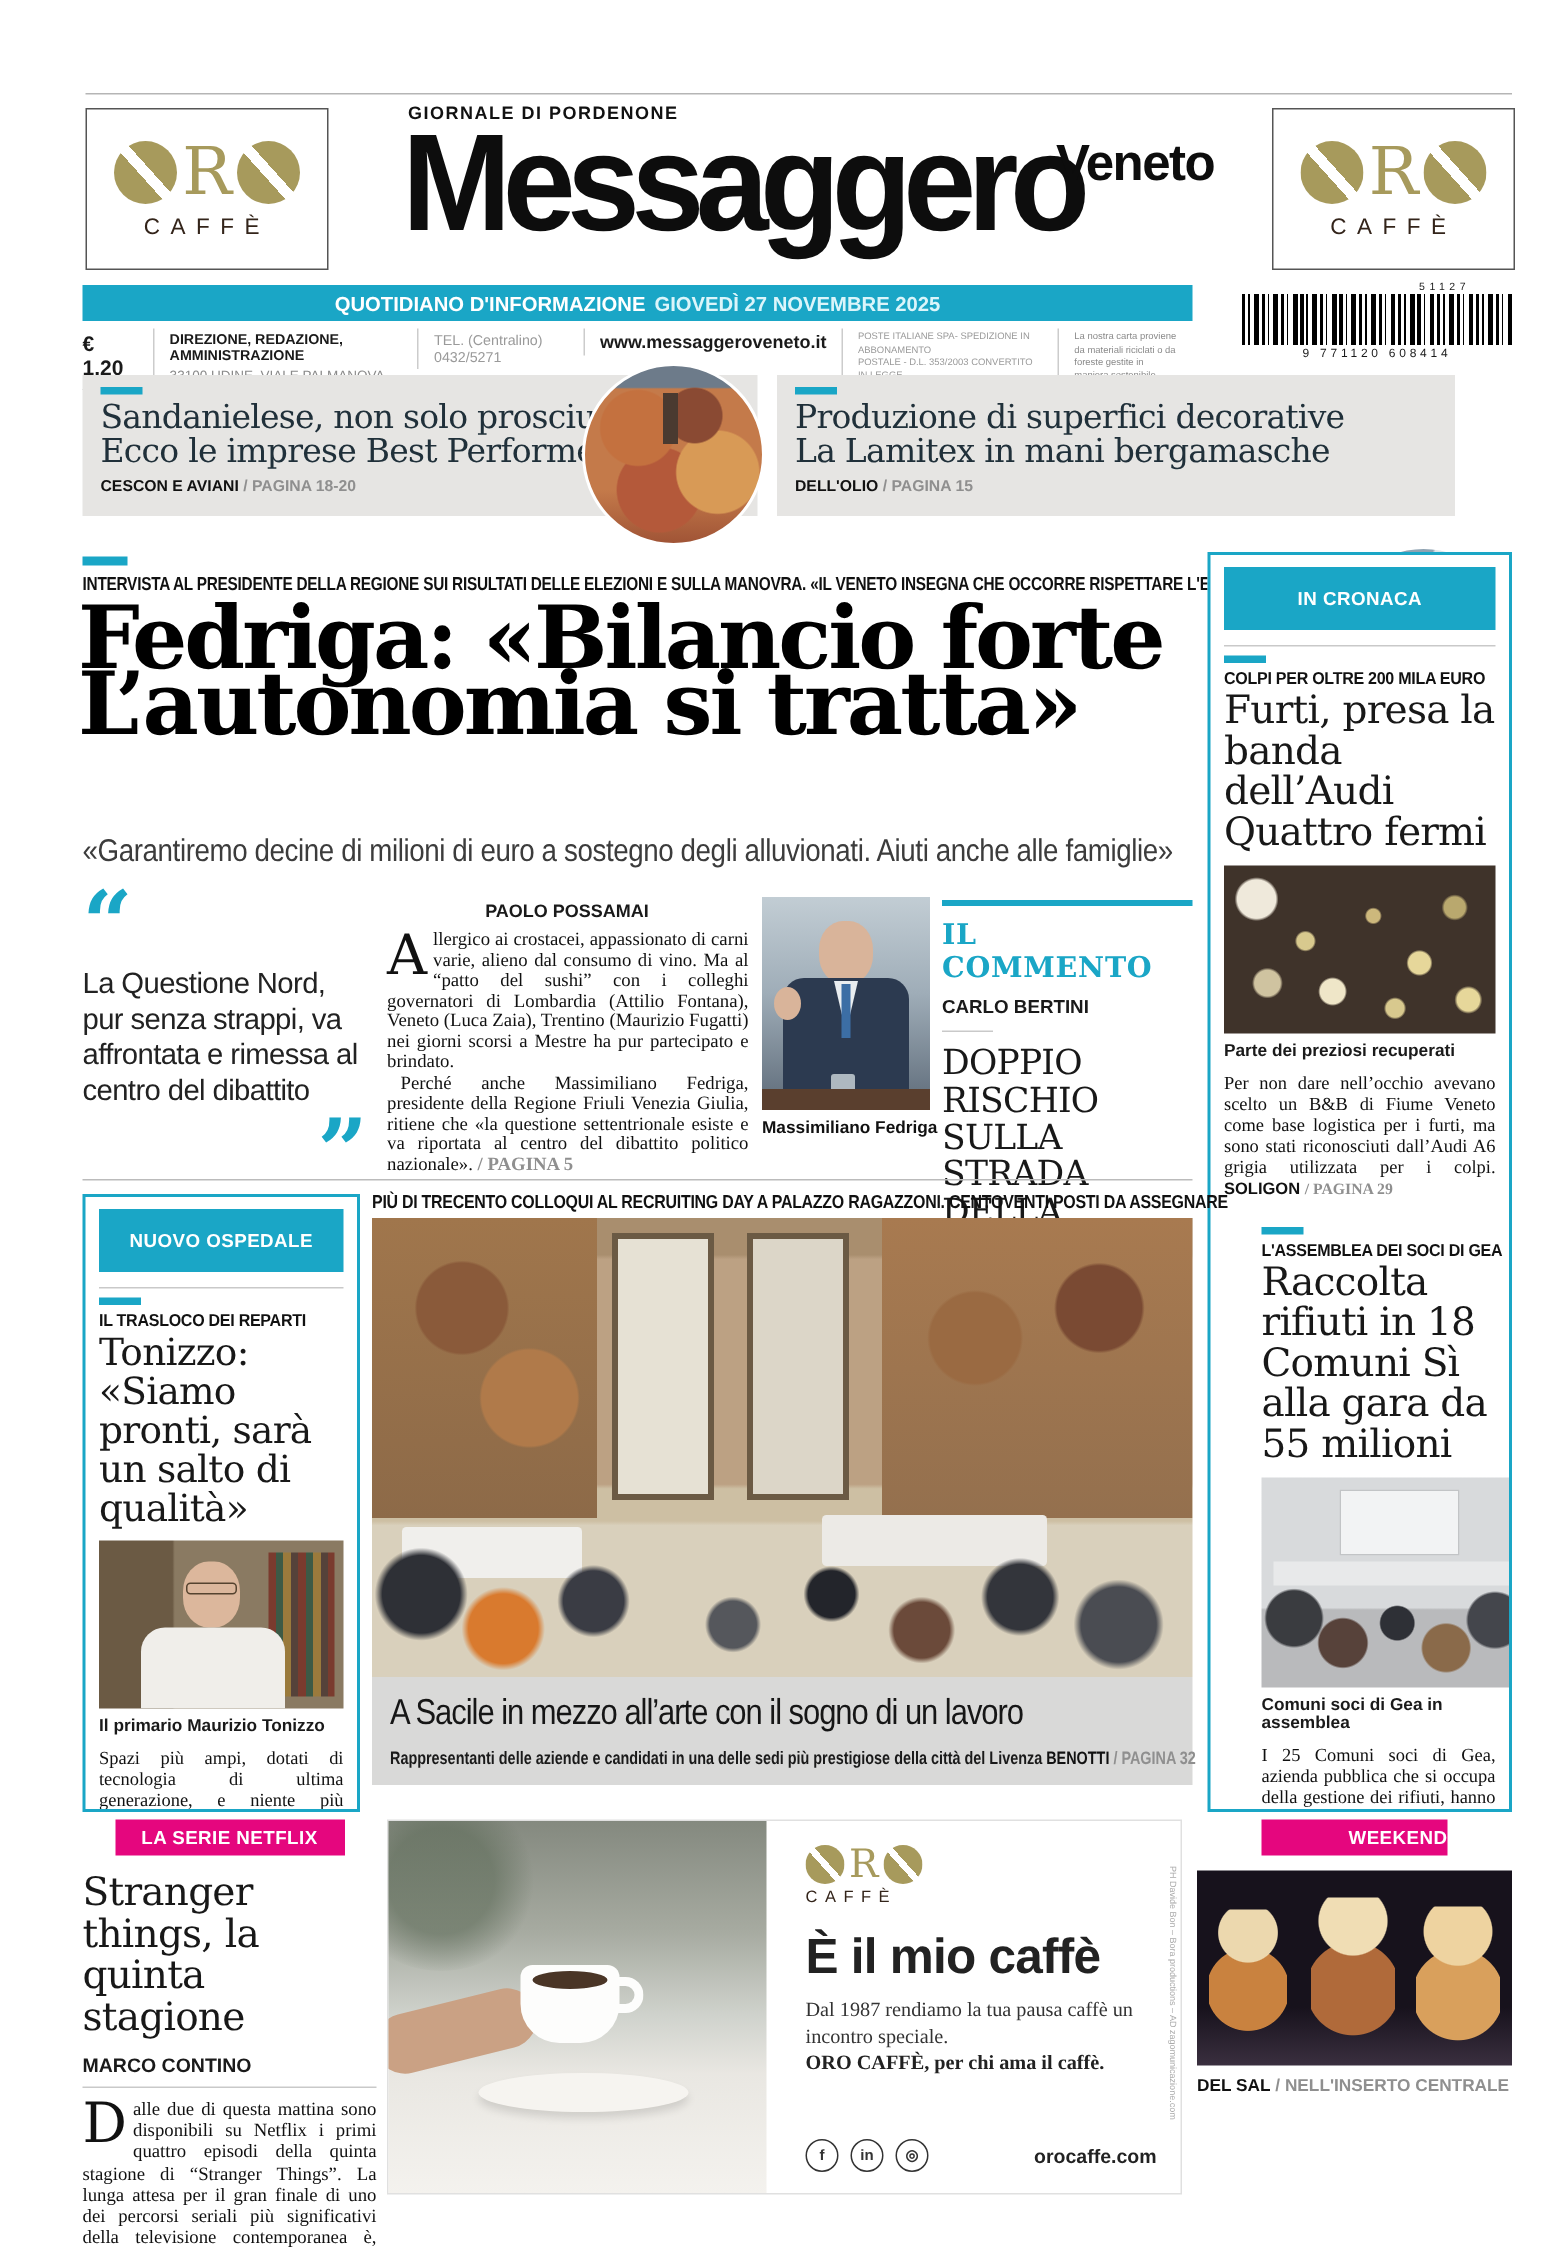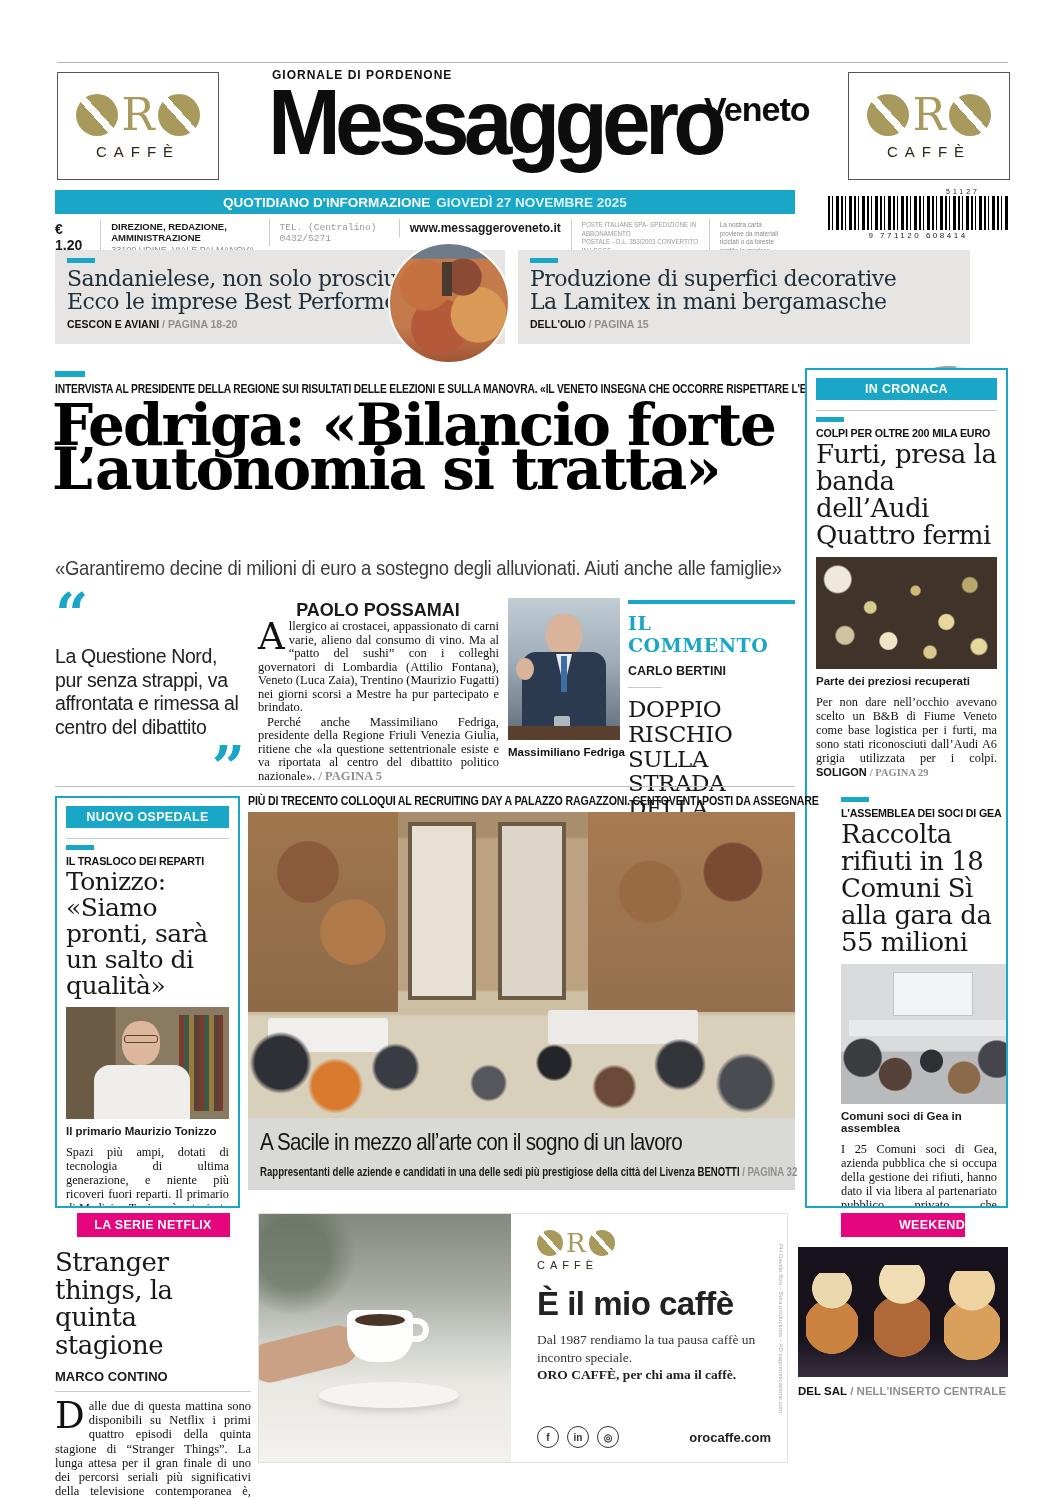--- a/index.html
+++ b/index.html
@@ -27,21 +27,21 @@
            display:flex;align-items:center;justify-content:center;gap:6px;color:#fff;}
   .datebar .b1{font-weight:bold;font-size:13.5px;}
   .datebar .b2{font-size:13.5px;font-weight:bold;color:#eafcff;opacity:.93;}
   .infostrip{position:absolute;left:55px;top:219px;width:740px;height:36px;display:flex;align-items:flex-start;}
   .info-cell{padding:2px 10px;border-left:1px solid #ccc;}
   .info-cell:first-child{border-left:none;padding-left:0;}
   .price{font-size:14px;font-weight:bold;}
   .issue{font-size:6.5px;color:#999;margin-top:2px;}
   .addr-label{font-size:9.5px;font-weight:bold;}
   .addr{font-size:9px;color:#8a8a8a;margin-top:2px;}
-  .phone{font-size:9.5px;color:#9a9a9a;padding-top:3px;font-family:Liberation Mono, monospace;}
+  .phone{font-size:9.5px;color:#9a9a9a;padding-top:3px;}
   .website{font-size:12px;font-weight:bold;padding-top:2px;}
   .postal{font-size:6.3px;color:#9a9a9a;line-height:1.35;}
   .papernote{font-size:6.3px;color:#8a8a8a;line-height:1.35;width:92px;}
   .barcode-wrap{position:absolute;left:828px;top:188px;width:180px;}
   .barcode-top{font-size:7px;letter-spacing:3px;text-align:right;padding-right:28px;}
   .barcode{height:34px;margin-top:1px;
     background:repeating-linear-gradient(90deg,#000 0 2px,#fff 2px 4px,#000 4px 5px,#fff 5px 8px,#000 8px 11px,#fff 11px 13px);}
   .barcode-num{font-size:8px;letter-spacing:2.5px;text-align:center;margin-top:1px;}
   
   .teaser{position:absolute;top:250px;height:94px;background:#e6e5e3;padding:8px 12px;box-sizing:border-box;}
@@ -60,21 +60,21 @@
   .lead-kicker{position:absolute;left:55px;top:382px;transform:scaleX(.82);transform-origin:left top;}
   .lead-h{position:absolute;left:52px;font-family:"DejaVu Serif",serif;font-weight:bold;
           font-size:58px;letter-spacing:-2px;color:#000000;line-height:1;}
   .lead-sub{position:absolute;left:55px;top:556px;font-size:21px;color:#3c3c3c;letter-spacing:-.3px;
             transform:scaleX(.88);transform-origin:left top;}
   .quote-block{position:absolute;left:55px;top:598px;width:190px;}
   .qmark{font-family:"DejaVu Serif",serif;color:#1aa6c6;font-size:58px;line-height:.6;font-weight:bold;}
   .qmark.close{text-align:right;}
   .quote-text{font-size:19.5px;color:#222;line-height:1.22;letter-spacing:-.4px;margin:12px 0 10px 0;}
   .art-byline{position:absolute;left:258px;top:600px;width:240px;text-align:center;
-              font-size:18px;font-weight:bold;}
+              font-size:12px;font-weight:bold;}
   .art-body{position:absolute;left:258px;top:620px;width:241px;font-family:"Liberation Serif",serif;
             font-size:12.5px;line-height:1.08;text-align:justify;color:#111;}
   .art-body p{margin:0;}
   .art-body p+p{text-indent:9px;margin-top:1px;}
   .dropcap{float:left;font-family:"DejaVu Serif",serif;font-size:37px;line-height:.8;
            padding:2px 4px 0 0;}
   .ph{position:relative;overflow:hidden;}
   .fed-photo{position:absolute;left:508px;top:598px;width:112px;height:142px;}
   .photo-cap{font-size:11.5px;font-weight:bold;color:#111;}
   .fed-cap{position:absolute;left:508px;top:746px;width:130px;}
@@ -88,21 +88,21 @@
   .commento .title{font-family:"DejaVu Serif",serif;font-size:23px;line-height:1.08;
                    letter-spacing:-.5px;color:#181818;}
   .commento .pg{margin-top:8px;font-size:10.5px;}
   .midrule{position:absolute;left:55px;top:786px;width:740px;height:1px;background:#bbb;}
   
   .railbox{position:absolute;border:2px solid #1aa6c6;box-sizing:border-box;background:#fff;
            padding:8px 9px;overflow:hidden;}
   .rail-right{left:805px;top:368px;width:203px;height:840px;}
   .rail-left{left:55px;top:796px;width:185px;height:412px;}
   .sec-bar{background:#1aa6c6;color:#fff;font-weight:bold;font-size:12.5px;text-align:center;
-           padding:4px 0;letter-spacing:.3px;}
+           padding:14px 0;letter-spacing:.3px;}
   .story{margin-top:10px;}
   .story .hairline{margin-bottom:6px;}
   .story .dash{margin-bottom:5px;}
   .story .kicker{font-size:11.5px;transform:scaleX(.93);transform-origin:left top;white-space:nowrap;}
   .story h3{margin:2px 0 8px 0;font-family:"DejaVu Serif",serif;font-weight:400;font-size:26px;
             line-height:1.04;letter-spacing:-.5px;color:#181818;}
   .story .cap{font-size:11.5px;font-weight:bold;margin:6px 0 8px 0;}
   .story .body{font-family:"Liberation Serif",serif;font-size:12.3px;line-height:1.14;
                text-align:justify;color:#111;}
   .story .body .byline-b{font-family:"Liberation Sans",sans-serif;font-size:11px;}

